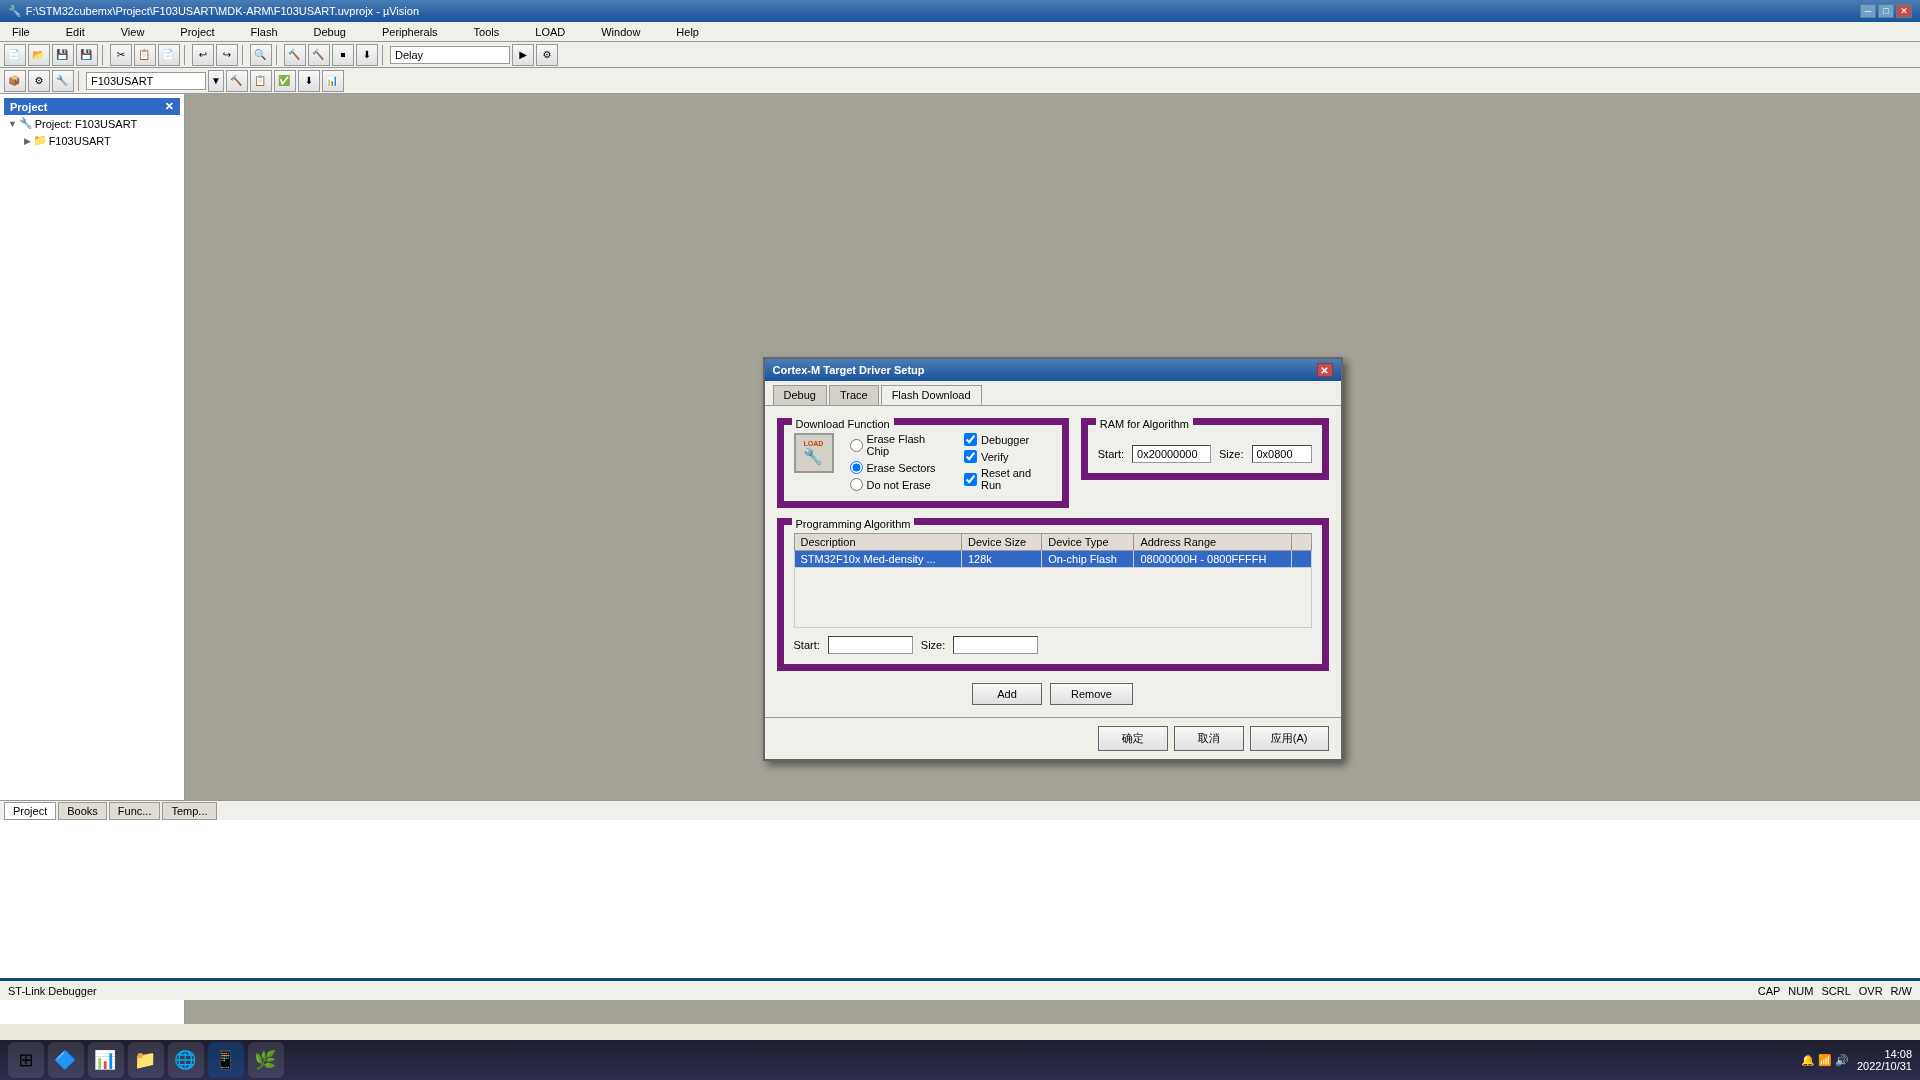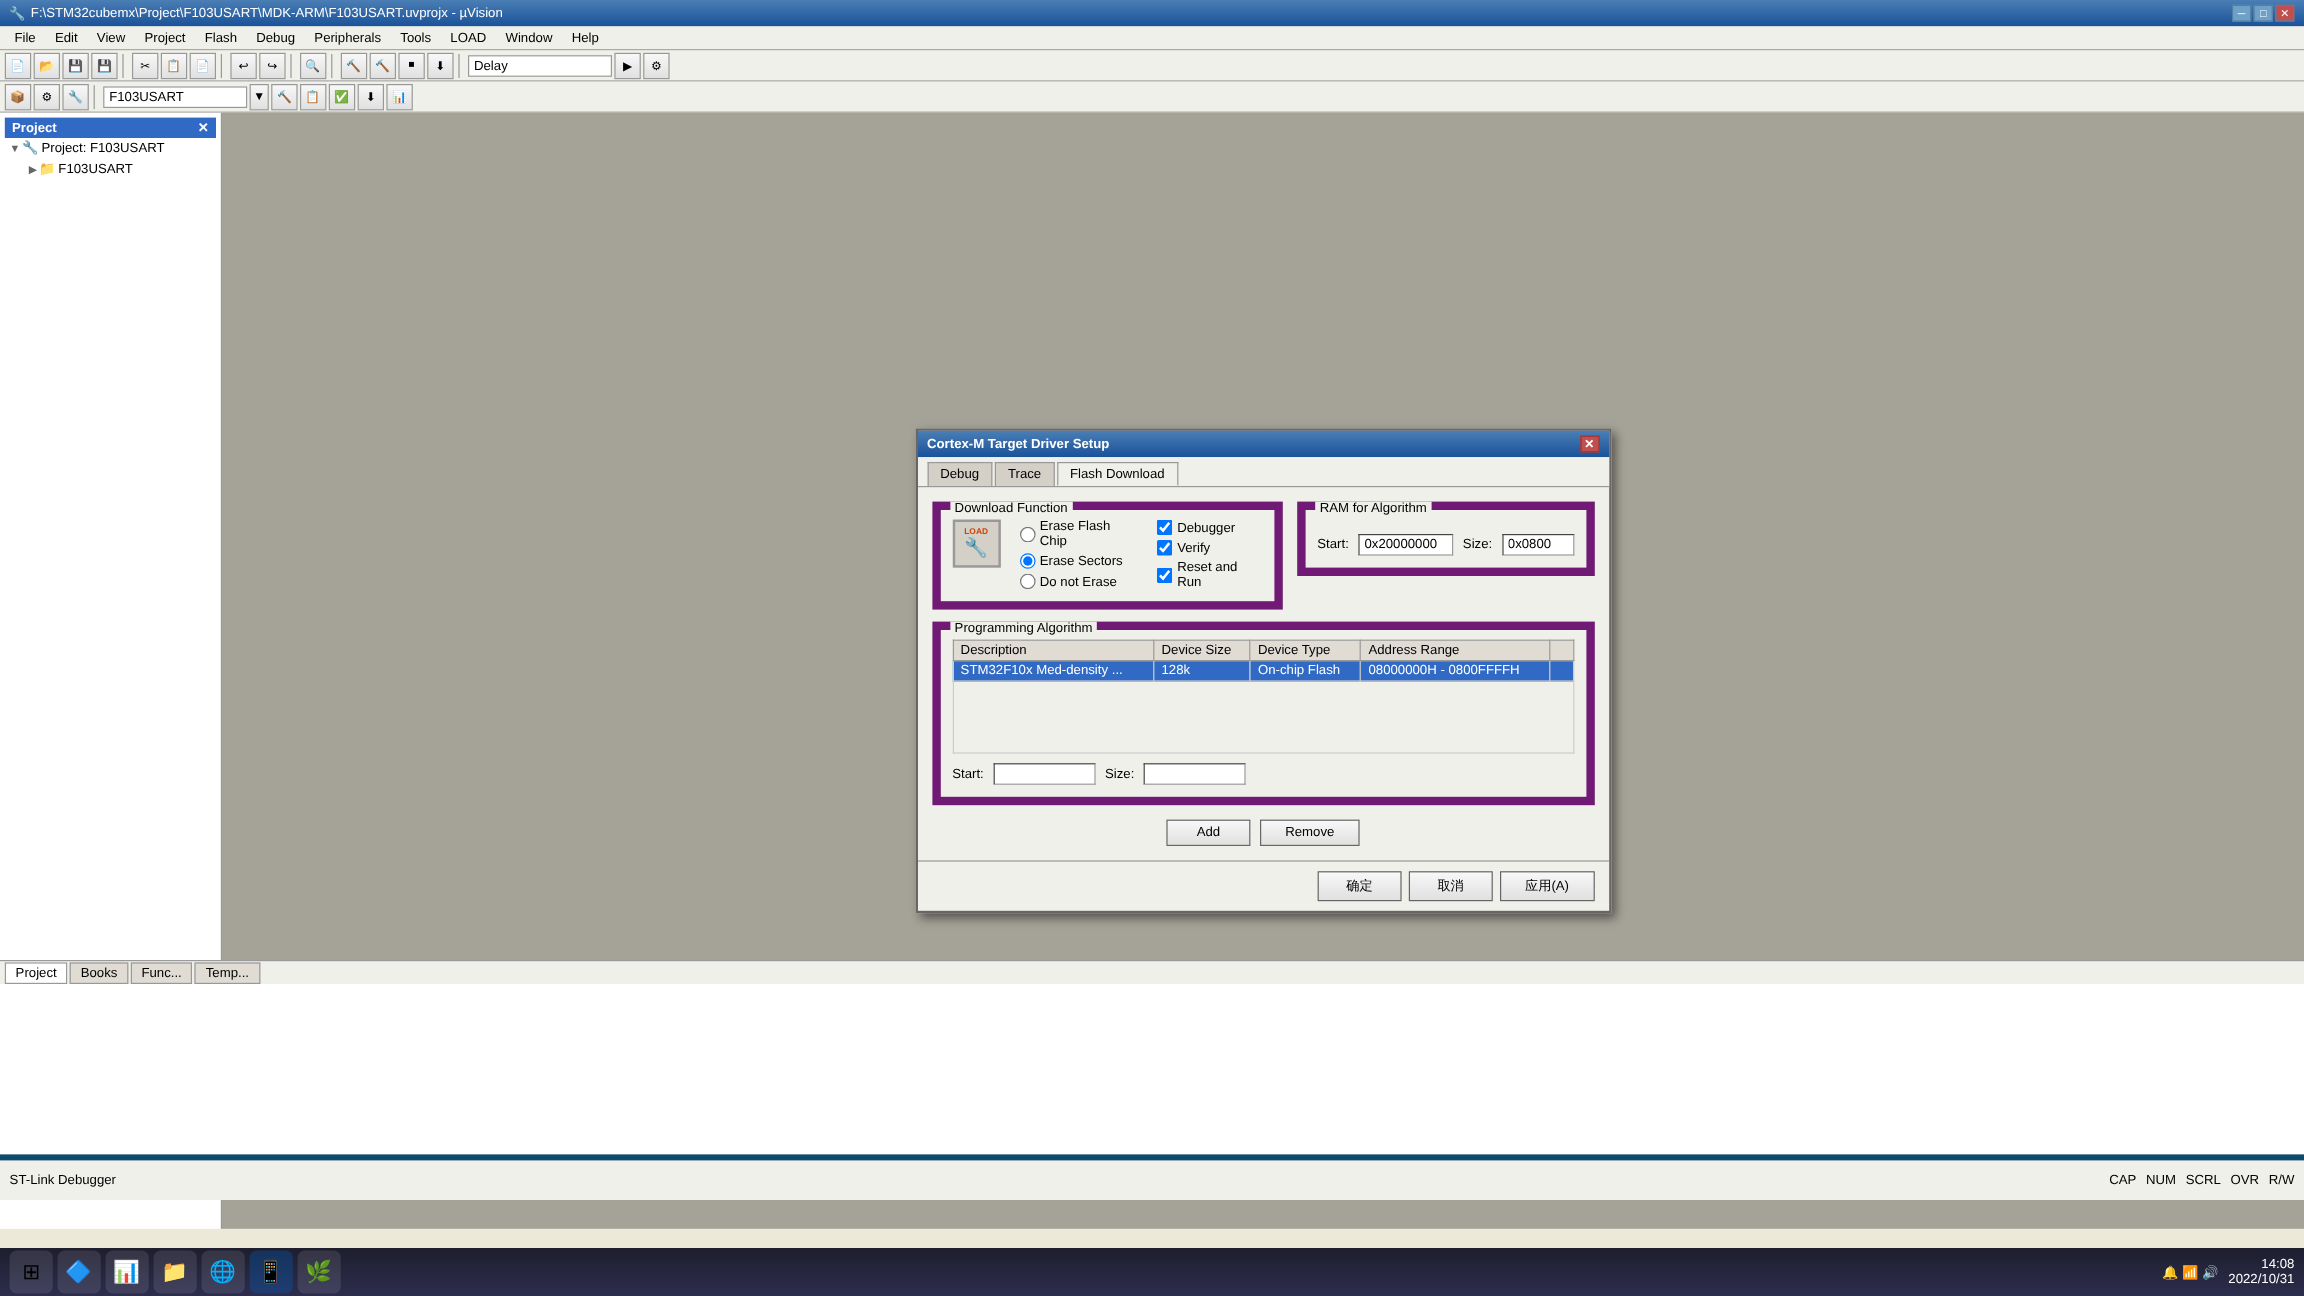--- a/index.html
+++ b/index.html
@@ -38,20 +38,21 @@
 
     
     .menu-bar {
       background: #f0f0ea;
       height: 20px;
       display: flex;
       align-items: center;
       padding: 0 4px;
       border-bottom: 1px solid #999;
       font-size: 11px;
+      gap: 20px;
     }
     .menu-item {
       padding: 2px 8px;
       cursor: pointer;
     }
 
     
     .toolbar {
       background: #f0f0ea;
       height: 26px;
@@ -319,23 +320,23 @@
       display: flex;
       justify-content: space-between;
     }
 
     
     .status-bar {
       position: absolute;
       bottom: 0;
       left: 0;
       right: 0;
-      height: 38px;
-      background: #f0f0ea;
-      border-top: 5px solid #0c4a6e;
+      height: 22px;
+      background: #f0f0ea;
+      border-top: 3px solid #0c4a6e;
       display: flex;
       align-items: center;
       padding: 0 8px;
       font-size: 11px;
       justify-content: space-between;
     }
 
     
     .taskbar {
       position: absolute;

